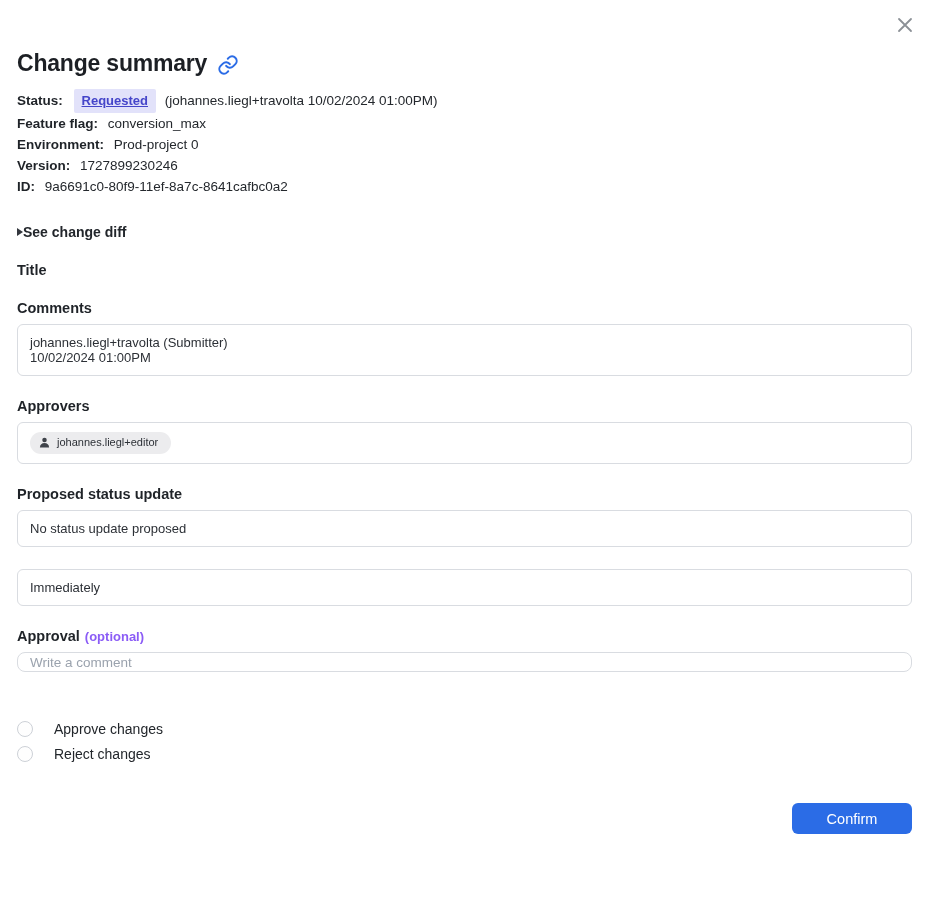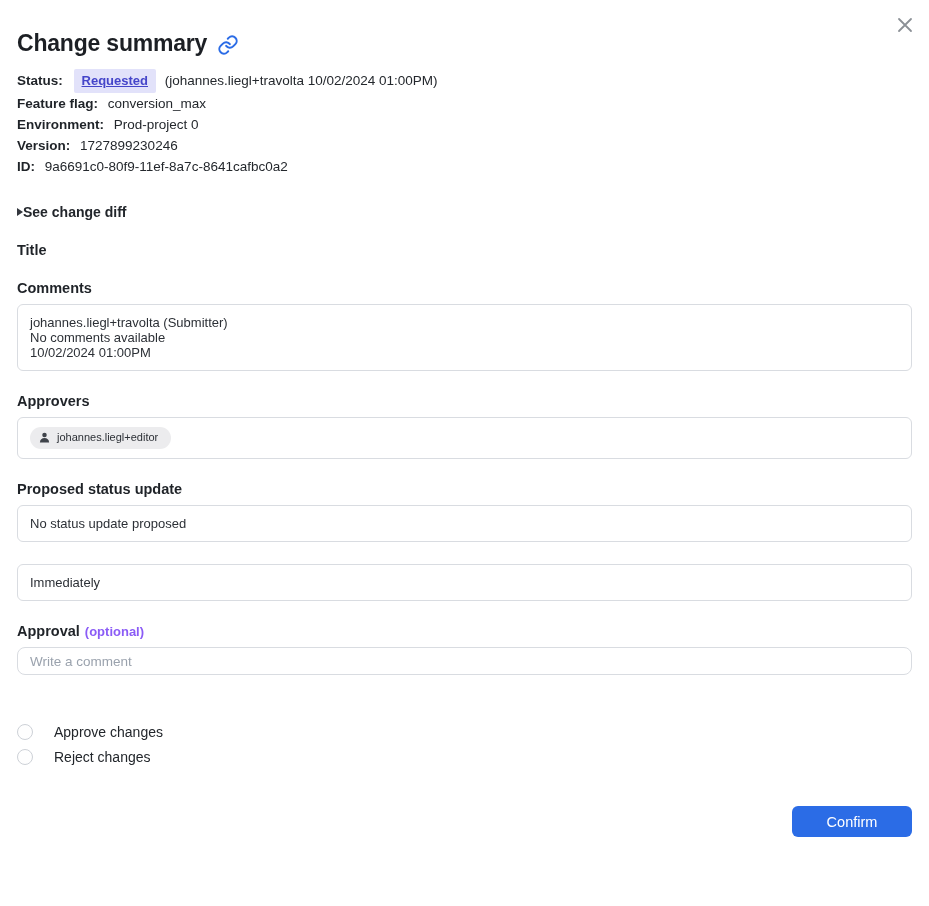--- a/index.html
+++ b/index.html
@@ -16,21 +16,21 @@
   
   .close-btn {
     position: absolute; top: 12px; right: 11px;
     width: 26px; height: 26px;
     display: flex; align-items: center; justify-content: center;
     cursor: pointer; background: none; border: none;
   }
 
   
   h1.page-title {
-    padding-top: 30px;
+    padding-top: 50px;
     font-size: 23px; font-weight: 700; color: #1c1f24;
     letter-spacing: -0.2px;
     display: flex; align-items: center; gap: 10px;
   }
   .link-icon { display: inline-flex; margin-top: 3px; }
 
   
   .meta { margin-top: 12px; font-size: 13.5px; line-height: 21px; color: #24282d; }
   .meta-row { white-space: nowrap; }
   .meta-label { font-weight: 700; color: #1f2328; margin-right: 6px; }
@@ -73,21 +73,21 @@
   }
   .box.multiline div { margin: 0; }
   .box.chips { padding: 9px 12px; }
   .chip {
     display: inline-flex; align-items: center; gap: 6px;
     background: #ececee; border-radius: 12px;
     padding: 3px 13px 4px 8px;
     font-size: 11px; color: #2c3036;
   }
   .comment-input {
-    width: 100%; height: 28px;
+    width: 100%; height: 20px;
     border: 1px solid #d9dce1; border-radius: 8px;
     padding: 4px 12px; font-size: 13.5px; color: #2c3036;
     font-family: "Liberation Sans", "DejaVu Sans", sans-serif;
     outline: none;
   }
   .comment-input::placeholder { color: #9aa2ad; }
 
   
   .radios { margin-top: 49px; }
   .radio-row {
@@ -167,21 +167,20 @@
   </div>
 
   <div class="section">
     <div class="section-label">Title</div>
   </div>
 
   <div class="section">
     <div class="section-label">Comments</div>
     <div class="box multiline">
       <div>johannes.liegl+travolta (Submitter)</div>
-      <div>No comments available</div>
       <div>10/02/2024 01:00PM</div>
     </div>
   </div>
 
   <div class="section">
     <div class="section-label">Approvers</div>
     <div class="box chips">
       <span class="chip">
         <span style="display:inline-flex;">
           <svg width="13" height="13" viewBox="0 0 24 24" fill="#3f434a">

